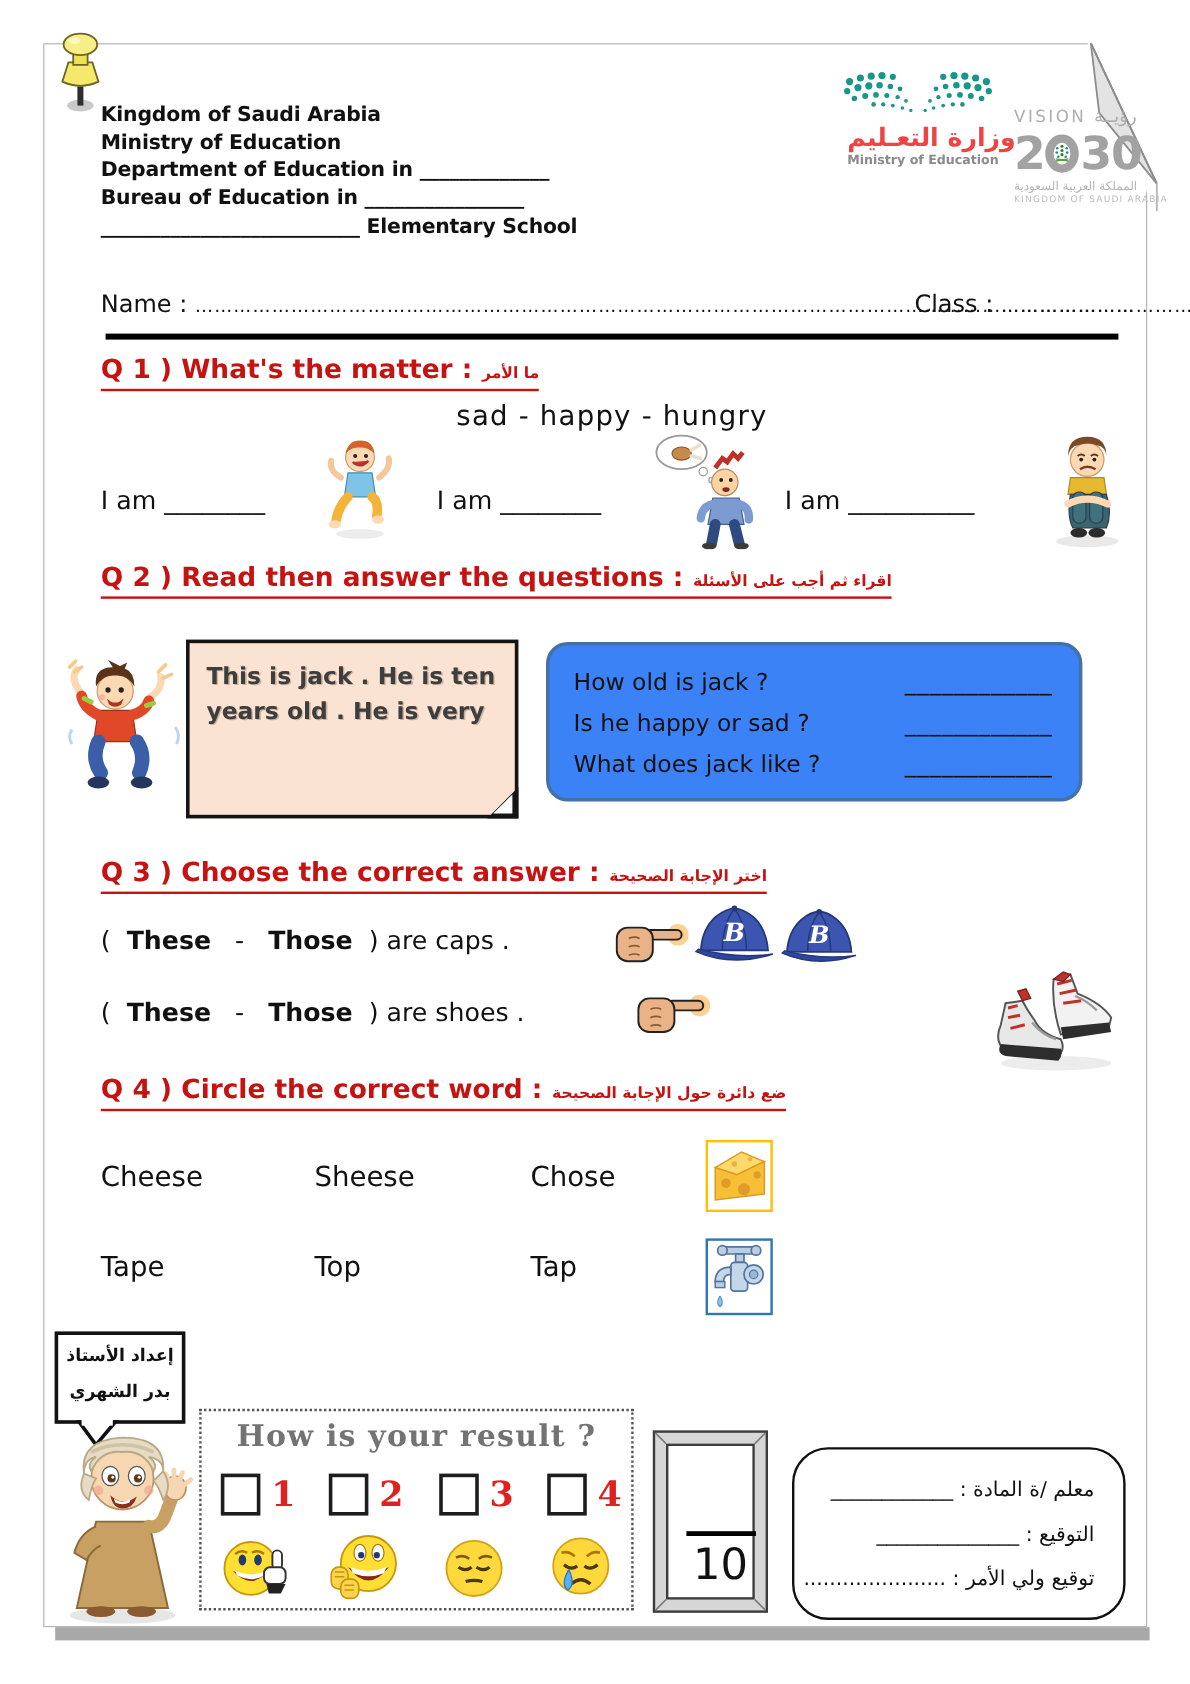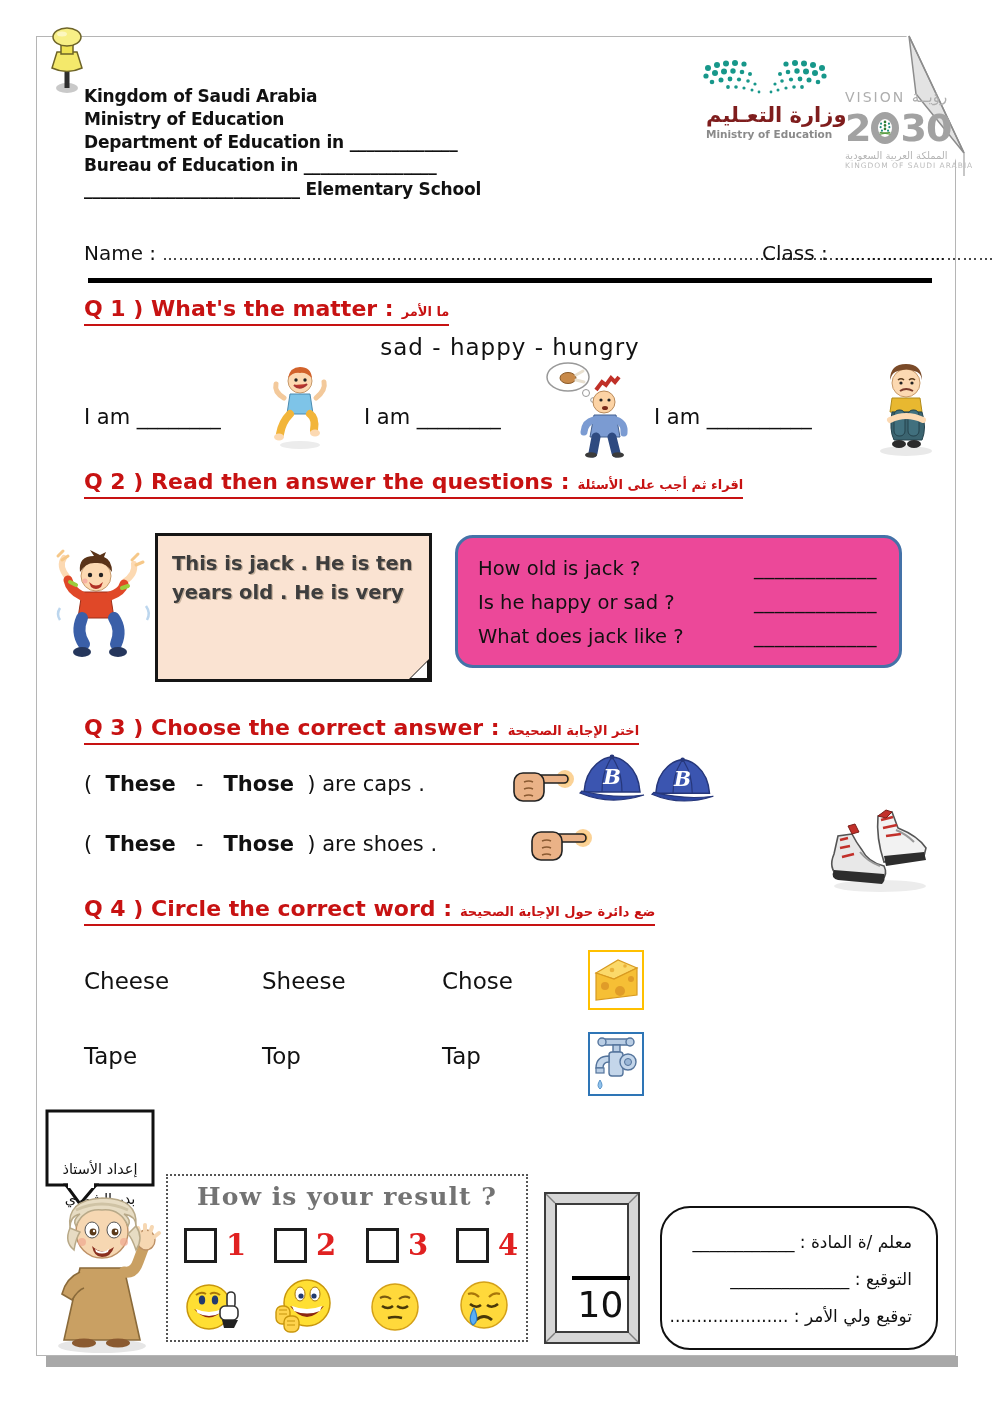--- a/index.html
+++ b/index.html
@@ -29,46 +29,46 @@
   .bodytext{font-size:21px;white-space:nowrap;}
   .wordbank{left:300px;top:334px;width:420px;text-align:center;font-size:23px;letter-spacing:1px;}
 
   
   .passage{left:155px;top:533px;width:277px;height:149px;background:#fae3d2;border:3.5px solid #151515;}
   .passage .txt{padding:13px 6px 0 14px;font-size:19.5px;font-weight:bold;color:#3e3e3e;
                 line-height:29px;text-shadow:1.2px 1.2px 0 #c9b39e;}
   .pfold1{right:-3px;bottom:-3px;width:0;height:0;border-left:26px solid transparent;border-bottom:26px solid #151515;position:absolute;}
   .pfold2{right:2px;bottom:1px;width:0;height:0;border-left:16px solid transparent;border-bottom:16px solid #fff;position:absolute;}
   .qbox{left:455px;top:535px;width:447px;height:133px;border:3px solid #4472a8;border-radius:18px;
-        padding:14px 22px 0 20px;background:#ec4899;text-align:center;}
+        padding:14px 22px 0 20px;background:#3b82f6;text-align:center;}
   .qrow{display:flex;justify-content:space-between;font-size:19.5px;line-height:34px;white-space:nowrap;}
   .qblank{letter-spacing:0.5px;}
 
   
   .imgbox{border:2.5px solid #ffc000;background:#fff;display:flex;align-items:center;justify-content:center;}
   .imgbox.blue{border-color:#2e75b6;}
 
   
-  .bubble-text{font-weight:normal;font-size:14.5px;text-align:center;white-space:nowrap;margin-top:39px;}
+  .bubble-text{font-weight:bold;font-size:14.5px;text-align:center;white-space:nowrap;}
   .result-box{left:166px;top:1174px;width:362px;height:168px;border:2px dotted #555;background:#fff;}
   .result-title{width:100%;text-align:center;top:6px;left:0;font-family:"DejaVu Serif","Liberation Serif",serif;
                 font-weight:bold;font-size:25px;color:#737373;letter-spacing:1px;}
   .chk{width:33px;height:35px;border:3px solid #1d1d1d;background:#fff;}
   .chknum{font-family:"DejaVu Serif","Liberation Serif",serif;font-weight:bold;font-size:29px;color:#e02121;}
   .score-frame{left:544px;top:1192px;width:96px;height:152px;background:#d6d6d6;border:2px solid #3c3c3c;}
   .score-inner{position:absolute;left:9px;top:9px;right:9px;bottom:9px;background:#fff;border:2px solid #3c3c3c;
                display:flex;flex-direction:column;align-items:center;justify-content:flex-end;padding-bottom:6px;padding-left:17px;}
   .score-line{width:58px;height:4px;background:#000;margin-bottom:4px;}
   .score-val{font-size:36px;color:#111;}
   .sig-box{left:660px;top:1206px;width:278px;height:144px;border:2.5px solid #101010;border-radius:30px;
            direction:rtl;text-align:right;padding:16px 24px 0 18px;font-size:17px;line-height:37px;
            font-family:"DejaVu Sans",sans-serif;white-space:nowrap;}
 
   
-  .moe-ar{color:#7f1d1d;font-weight:bold;font-size:21px;white-space:nowrap;}
+  .moe-ar{color:#ef4444;font-weight:bold;font-size:21px;white-space:nowrap;}
   .moe-en{color:#8a8a8a;font-weight:bold;font-size:10.5px;white-space:nowrap;}
   .v-row1{color:#aeaeae;font-size:14px;letter-spacing:2px;white-space:nowrap;}
   .v-2030{color:#a2a2a2;font-weight:bold;font-size:38px;letter-spacing:-1px;display:flex;align-items:center;}
   .v-ring{width:28px;height:32px;border:7px solid #a2a2a2;border-radius:50%;display:flex;align-items:center;justify-content:center;margin:0 1px;}
   .v-small-ar{color:#b5b5b5;font-size:10px;white-space:nowrap;}
   .v-small-en{color:#bcbcbc;font-size:7.5px;letter-spacing:1px;white-space:nowrap;}
 </style>
 </head>
 <body>
 

